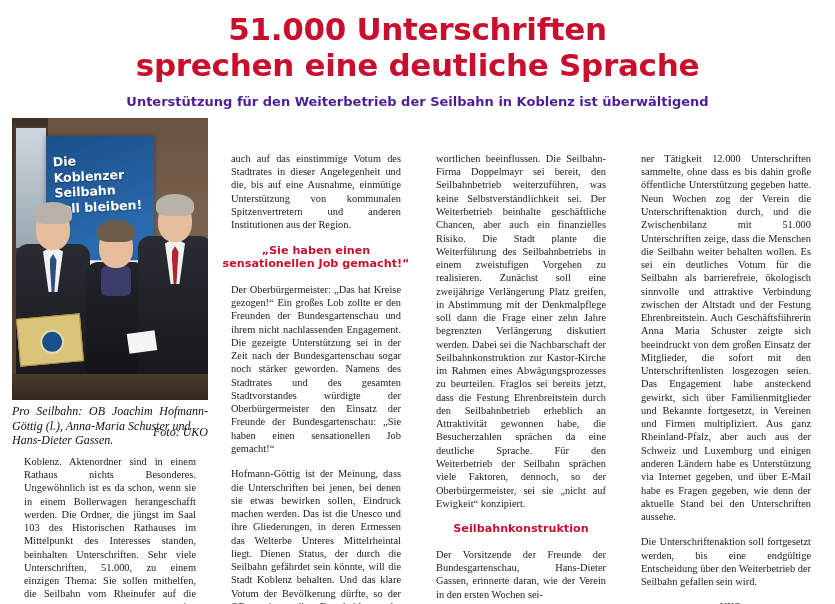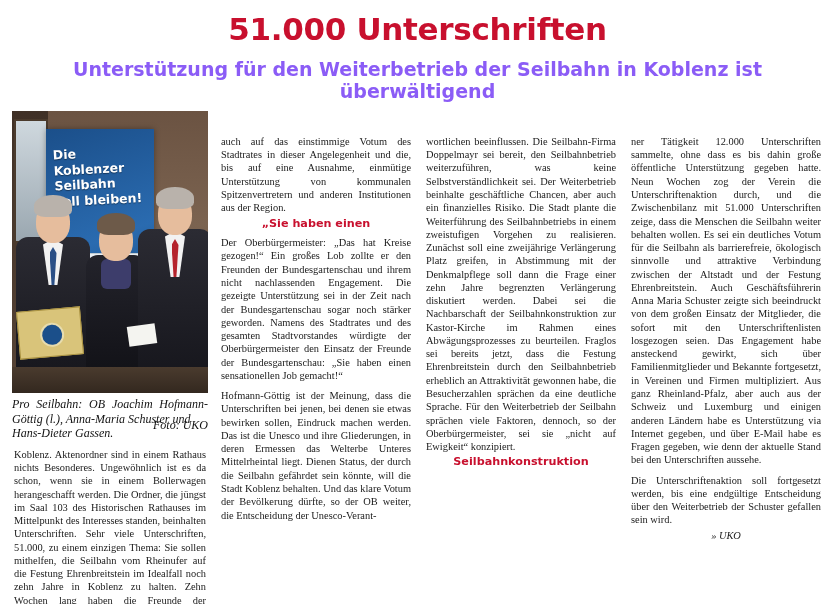--- a/index.html
+++ b/index.html
@@ -32,39 +32,39 @@
     letter-spacing: -0.3px;
     margin: 4px 0 0 0;
   }
   .headline .l2 {
     display: block;
   }
   .subhead {
     text-align: center;
     font-family: "DejaVu Sans", sans-serif;
     font-weight: bold;
-    font-size: 19px;
-    color: #8b5cf6;
+    font-size: 13px;
+    color: #4c1d95;
     margin: 10px 0 9px 0;
   }
   
   .columns {
     display: flex;
     gap: 11px;
     align-items: flex-start;
   }
   .col {
     width: 196px;
     font-size: 10.4px;
     line-height: 1.275;
     text-align: justify;
     hyphens: auto;
   }
   .col p {
-    margin: 2px;
+    margin: 12px;
     text-indent: 0;
   }
   .col p + p {
     text-indent: 0;
   }
   
   .photo {
     position: relative;
     width: 196px;
     height: 282px;
@@ -240,20 +240,21 @@
     height: 22px;
   }
 </style>
 </head>
 <body>
 
 <div class="page">
 
   <h1 class="headline">
     <span>51.000 Unterschriften</span>
+    <span class="l2">sprechen eine deutliche Sprache</span>
   </h1>
 
   <div class="subhead">Unterstützung für den Weiterbetrieb der Seilbahn in Koblenz ist überwältigend</div>
 
   <div class="columns">
 
     <div class="col">
 
       <div class="photo">
         <div class="wall"></div>
@@ -313,34 +314,36 @@
       </div>
 
       <p style="margin-top:7px;"><span class="lead-start">Koblenz.</span><span> Aktenordner sind in einem Rathaus nichts Besonderes. Ungewöhnlich ist es da schon, wenn sie in einem Bollerwagen herangeschafft werden. Die Ordner, die jüngst im Saal 103 des Historischen Rathauses im Mittelpunkt des Interesses standen, beinhalten Unterschriften. Sehr viele Unterschriften, 51.000, zu einem einzigen Thema: Sie sollen mithelfen, die Seilbahn vom Rheinufer auf die Festung Ehrenbreitstein im Idealfall noch zehn Jahre in Koblenz zu halten. Zehn Wochen lang haben die Freunde der Bundesgartenschau weder Zeit noch Mühe gescheut, die Werbetrommel für den Erhalt der Seilbahn zu rühren. Nachdem die Firma Doppelmayr das Angebot machte, die Seilbahn über die Zeit der Bundesgartenschau hinaus in Betrieb zu halten, legten die Freunde der BUGA los und machten positive Stimmung für die Seilbahn. Oberbürgermeister Prof. Dr. Joachim Hofmann-Göttig zeigte sich hocherfreut über das breite Votum der Menschen pro Seilbahn. Er verwies anlässlich der Übergabe der Unterschriften</span></p>
     </div>
 
     <div class="col">
       <div class="spacer-top"></div>
       <p>auch auf das einstimmige Votum des Stadtrates in dieser Angelegenheit und die, bis auf eine Ausnahme, einmütige Unterstützung von kommunalen Spitzenvertretern und anderen Institutionen aus der Region.</p>
       <div class="pull">
         <div>„Sie haben einen</div>
+        <div>sensationellen Job gemacht!“</div>
       </div>
       <p>Der Oberbürgermeister: „Das hat Kreise gezogen!“ Ein großes Lob zollte er den Freunden der Bundesgartenschau und ihrem nicht nachlassenden Engagement. Die gezeigte Unterstützung sei in der Zeit nach der Bundesgartenschau sogar noch stärker geworden. Namens des Stadtrates und des gesamten Stadtvorstandes würdigte der Oberbürgermeister den Einsatz der Freunde der Bundesgartenschau: „Sie haben einen sensationellen Job gemacht!“</p>
       <p style="margin-top:7px;">Hofmann-Göttig ist der Meinung, dass die Unterschriften bei jenen, bei denen sie etwas bewirken sollen, Eindruck machen werden. Das ist die Unesco und ihre Gliederungen, in deren Ermessen das Welterbe Unteres Mittelrheintal liegt. Dienen Status, der durch die Seilbahn gefährdet sein könnte, will die Stadt Koblenz behalten. Und das klare Votum der Bevölkerung dürfte, so der OB weiter, die Entscheidung der Unesco-Verant-</p>
     </div>
 
     <div class="col">
       <div class="spacer-top"></div>
       <p>wortlichen beeinflussen. Die Seilbahn-Firma Doppelmayr sei bereit, den Seilbahnbetrieb weiterzuführen, was keine Selbstverständlichkeit sei. Der Weiterbetrieb beinhalte geschäftliche Chancen, aber auch ein finanzielles Risiko. Die Stadt plante die Weiterführung des Seilbahnbetriebs in einem zweistufigen Vorgehen zu realisieren. Zunächst soll eine zweijährige Verlängerung Platz greifen, in Abstimmung mit der Denkmalpflege soll dann die Frage einer zehn Jahre begrenzten Verlängerung diskutiert werden. Dabei sei die Nachbarschaft der Seilbahnkonstruktion zur Kastor-Kirche im Rahmen eines Abwägungsprozesses zu beurteilen. Fraglos sei bereits jetzt, dass die Festung Ehrenbreitstein durch den Seilbahnbetrieb erheblich an Attraktivität gewonnen habe, die Besucherzahlen sprächen da eine deutliche Sprache. Für den Weiterbetrieb der Seilbahn sprächen viele Faktoren, dennoch, so der Oberbürgermeister, sei sie „nicht auf Ewigkeit“ konzipiert.</p>
       <div class="pull">
         <div>Seilbahnkonstruktion</div>
       </div>
+      <p>Der Vorsitzende der Freunde der Bundesgartenschau, Hans-Dieter Gassen, erinnerte daran, wie der Verein in den ersten Wochen sei-</p>
     </div>
 
     <div class="col">
       <div class="spacer-top"></div>
       <p>ner Tätigkeit 12.000 Unterschriften sammelte, ohne dass es bis dahin große öffentliche Unterstützung gegeben hatte. Neun Wochen zog der Verein die Unterschriftenaktion durch, und die Zwischenbilanz mit 51.000 Unterschriften zeige, dass die Menschen die Seilbahn weiter behalten wollen. Es sei ein deutliches Votum für die Seilbahn als barrierefreie, ökologisch sinnvolle und attraktive Verbindung zwischen der Altstadt und der Festung Ehrenbreitstein. Auch Geschäftsführerin Anna Maria Schuster zeigte sich beeindruckt von dem großen Einsatz der Mitglieder, die sofort mit den Unterschriftenlisten losgezogen seien. Das Engagement habe ansteckend gewirkt, sich über Familienmitglieder und Bekannte fortgesetzt, in Vereinen und Firmen multipliziert. Aus ganz Rheinland-Pfalz, aber auch aus der Schweiz und Luxemburg und einigen anderen Ländern habe es Unterstützung via Internet gegeben, und über E-Mail habe es Fragen gegeben, wie denn der aktuelle Stand bei den Unterschriften aussehe.</p>
-      <p style="margin-top:7px;">Die Unterschriftenaktion soll fortgesetzt werden, bis eine endgültige Entscheidung über den Weiterbetrieb der Schuster gefallen sein wird.</p>
+      <p style="margin-top:7px;">Die Unterschriftenaktion soll fortgesetzt werden, bis eine endgültige Entscheidung über den Weiterbetrieb der Seilbahn gefallen sein wird.</p>
       <div class="sign">» UKO</div>
     </div>
 
   </div>
 </div>
 
 </body></html>

